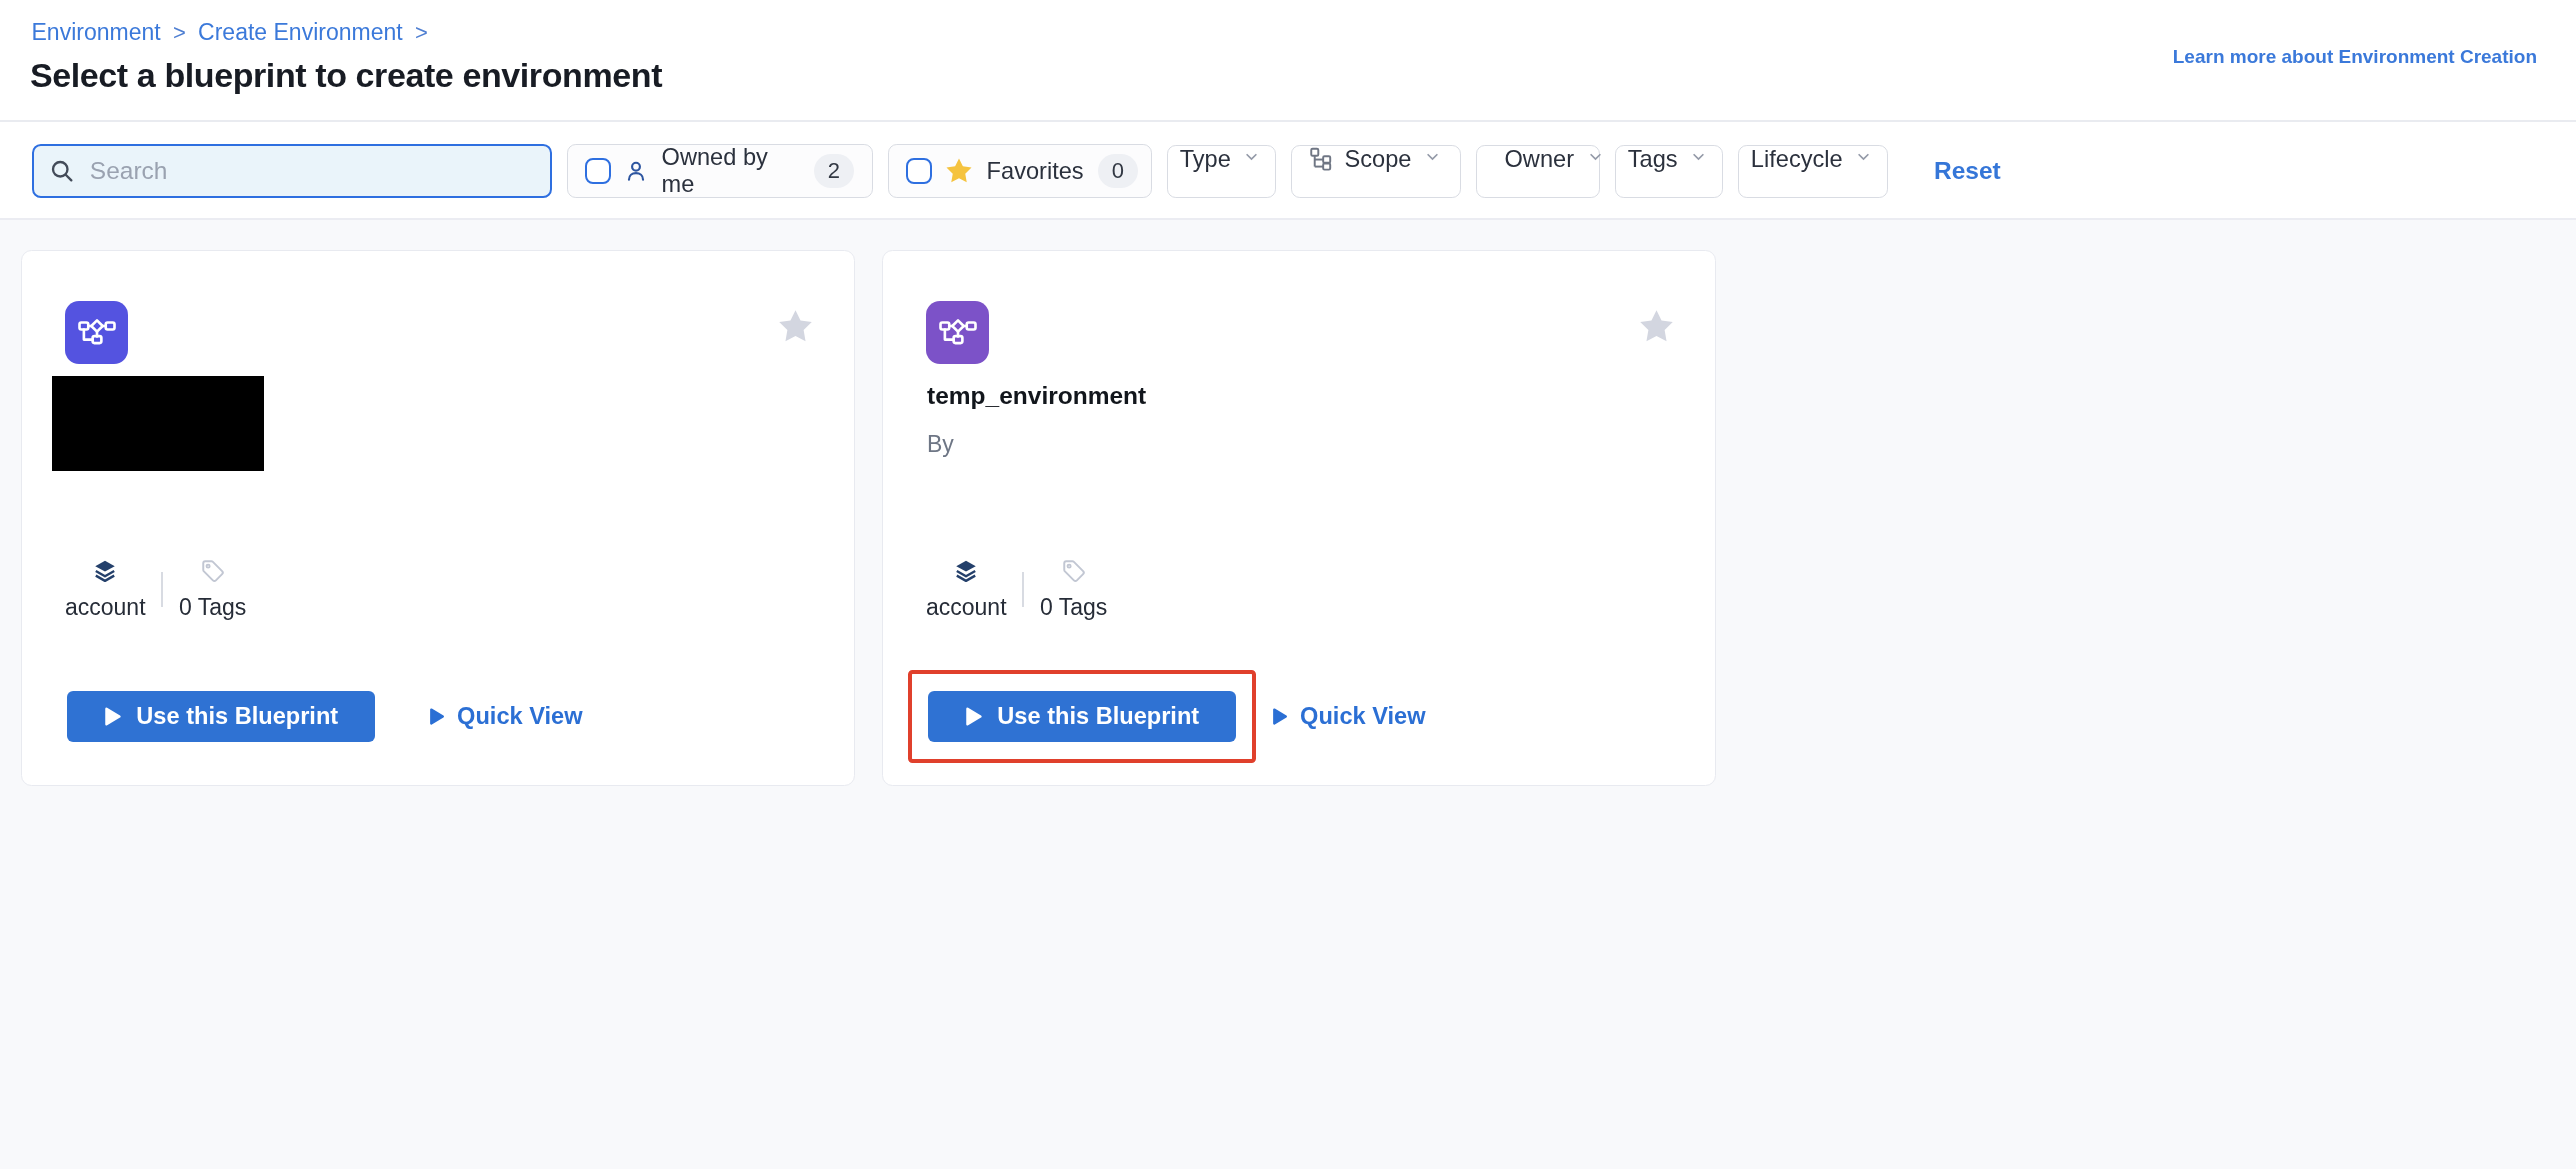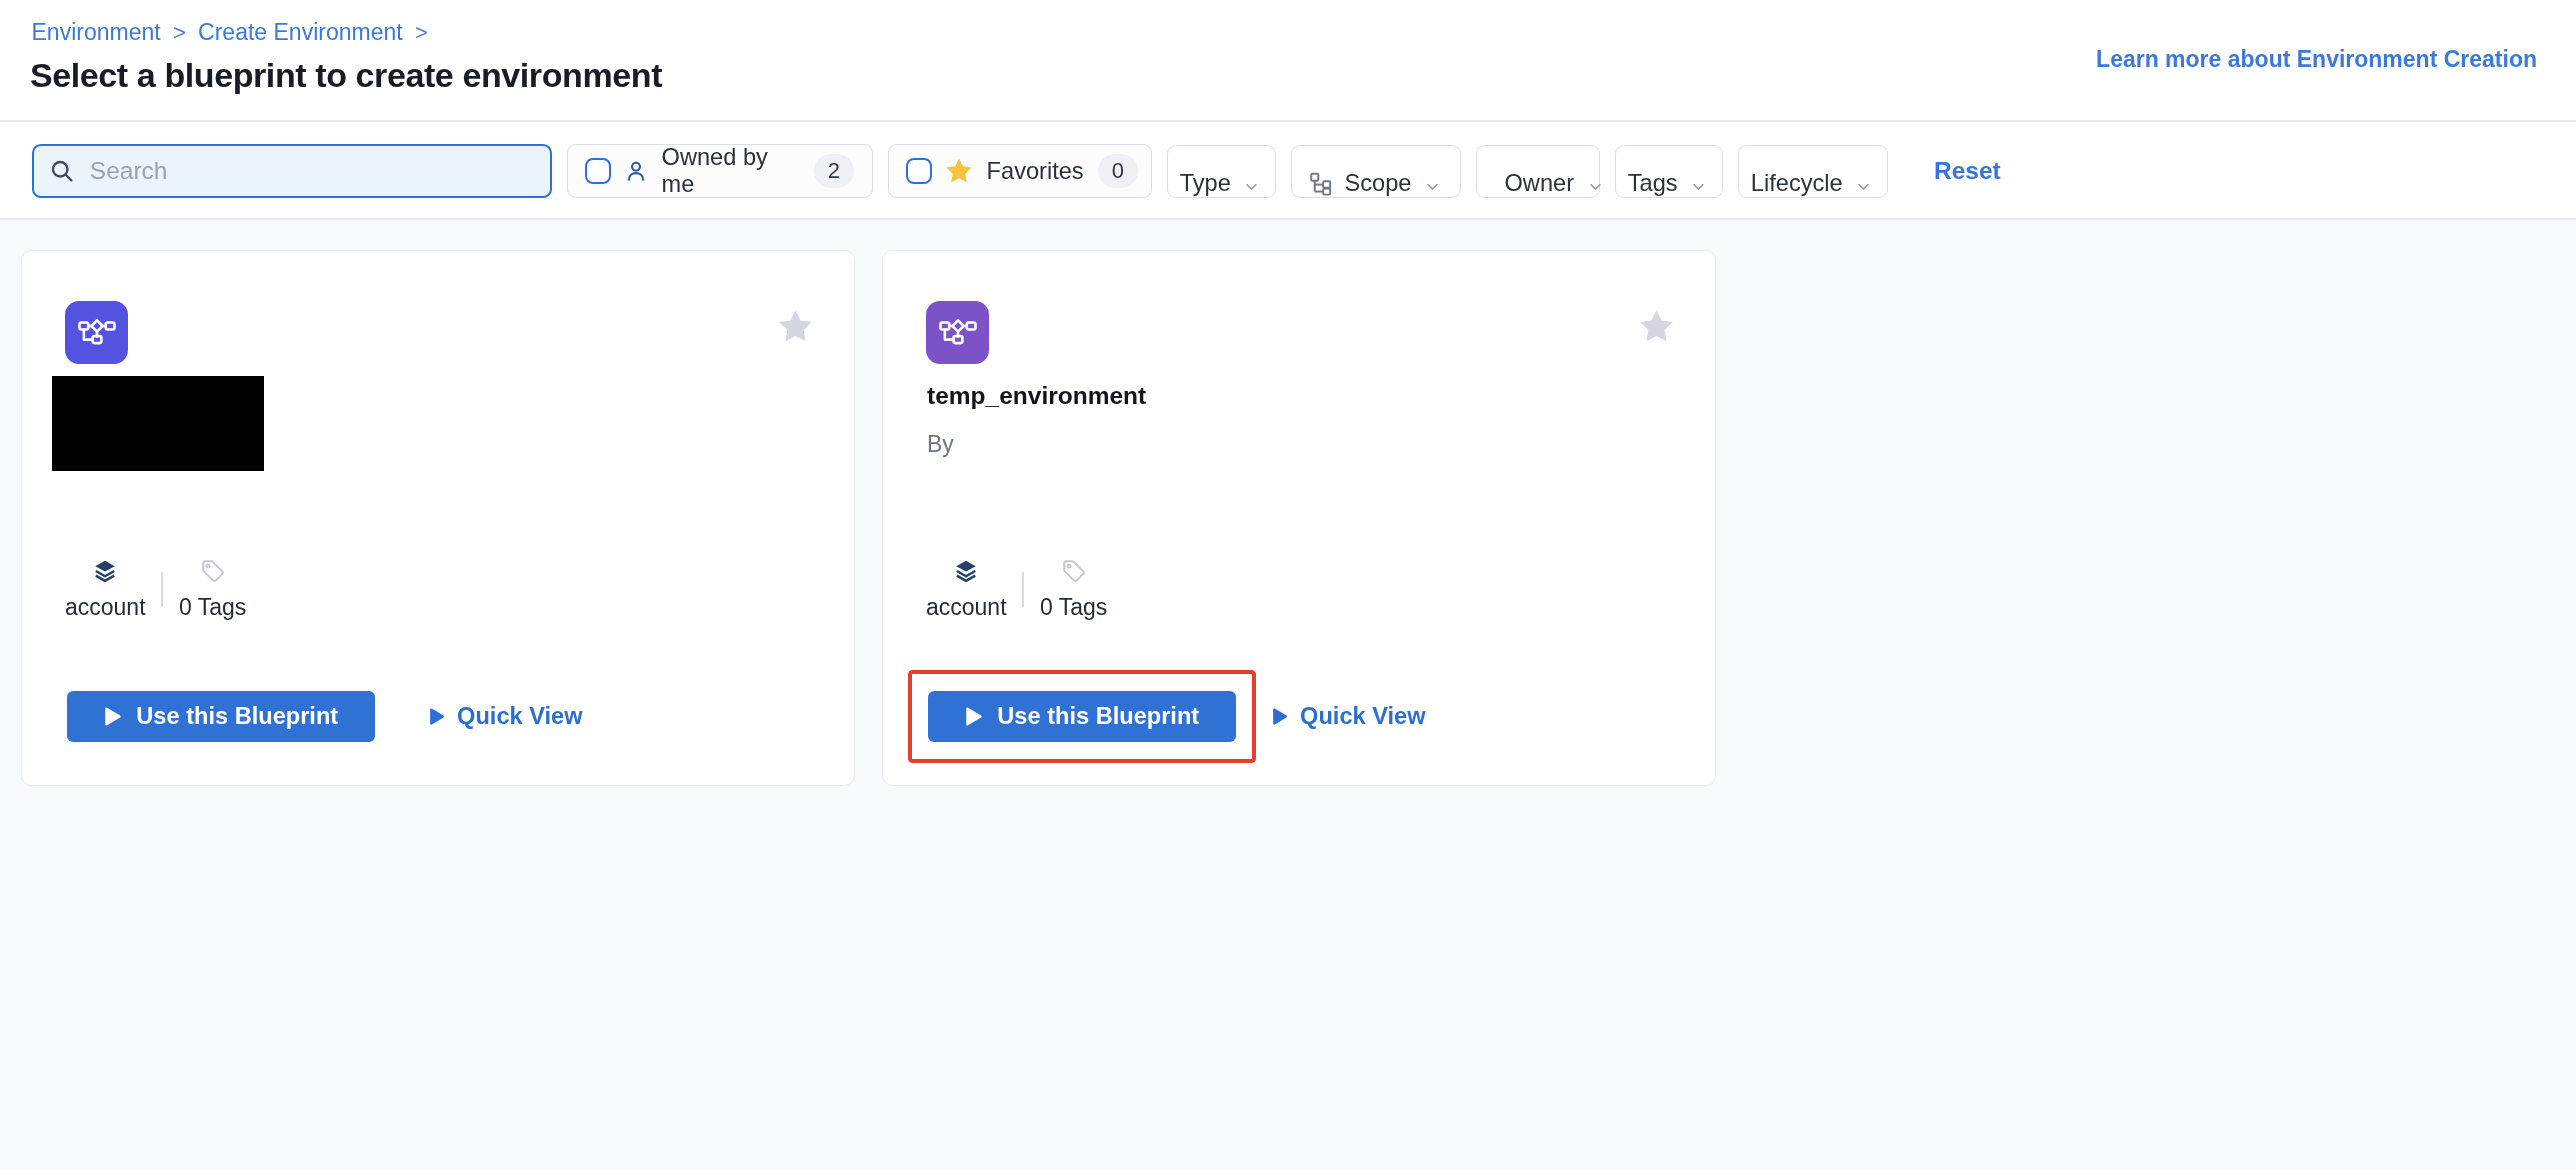--- a/index.html
+++ b/index.html
@@ -11,40 +11,40 @@
   }
   .page{position:relative;width:2576px;height:1170px;background:#ffffff;}
   .content-bg{position:absolute;top:220px;left:0;right:0;bottom:0;background:var(--page-bg,#f8f9fb);}
 
   
   .breadcrumb{position:absolute;top:19px;left:31.5px;display:flex;align-items:center;gap:12.3px;
     font-size:23px;color:var(--accent-blue,#3b79da);}
   .breadcrumb .crumb{color:var(--accent-blue,#3b79da);cursor:pointer;}
   .breadcrumb .sep{color:#4f7fd2;font-size:22px;}
   .page-title{position:absolute;top:56px;left:30px;font-size:34px;font-weight:700;color:#181c24;letter-spacing:-0.4px;}
-  .learn-more{position:absolute;top:46px;right:39px;font-size:23px;font-weight:700;color:var(--accent-blue,#3b79da);cursor:pointer;}
+  .learn-more{position:absolute;top:46px;right:39px;font-size:19px;font-weight:700;color:var(--accent-blue,#3b79da);cursor:pointer;}
   .divider1{position:absolute;top:120px;left:0;width:100%;height:1.8px;background:#e9ebf0;}
   .divider2{position:absolute;top:218px;left:0;width:100%;height:1.8px;background:#ebecf2;}
 
   
   .filterbar{position:absolute;top:144px;left:31.5px;height:54px;display:flex;align-items:center;gap:15px;}
   .searchbox{width:520px;height:54px;box-sizing:border-box;border:2.6px solid var(--search-border-blue,#2e6fe0);
     border-radius:8.8px;background:var(--search-bg,#eaf4fa);display:flex;align-items:center;gap:12.3px;padding:0 14px;}
   .searchbox input{flex:1;border:none;outline:none;background:transparent;font-size:24.5px;color:#3c4350;
     font-family:"Liberation Sans","DejaVu Sans",sans-serif;}
   .searchbox input::placeholder{color:#9aa2b0;}
   .chip{height:54px;box-sizing:border-box;background:#fcfcfd;border:1.8px solid #d9dce3;border-radius:8.8px;
     display:flex;align-items:center;gap:12.3px;padding:0 17.5px;font-size:23.6px;color:#2b313d;cursor:pointer;}
   .chip.owned{width:306px;}
   .chip.favorites{width:264px;}
   .checkbox{width:26px;height:26px;box-sizing:border-box;border:2.6px solid var(--search-border-blue,#2e6fe0);
     border-radius:7.9px;background:#fff;flex:0 0 auto;}
   .count-badge{background:#eef0f4;border-radius:875px;padding:4.4px 14px;font-size:22px;color:#323843;margin-left:1.8px;}
   .dropdown{height:53px;box-sizing:border-box;background:#ffffff;border:1.8px solid #d9dce3;border-radius:8.8px;
-    display:flex;align-items:flex-end;justify-content:center;gap:10.5px;font-size:23.6px;color:#2b313d;cursor:pointer;}
+    display:flex;align-items:flex-start;justify-content:center;gap:10.5px;font-size:23.6px;color:#2b313d;cursor:pointer;}
   .dd-type{width:109px;} .dd-scope{width:170px;} .dd-owner{width:124px;padding-left:35px;} .dd-tags{width:108px;} .dd-lifecycle{width:150px;}
   .reset-link{margin-left:31.5px;font-size:24.5px;font-weight:700;color:#3576d8;cursor:pointer;}
 
   
   .cards{position:absolute;top:250px;left:21px;display:flex;gap:27px;}
   .card{position:relative;width:834px;height:536px;box-sizing:border-box;background:#ffffff;
     border:1.8px solid #e8eaf0;border-radius:10.5px;}
   .bp-icon{position:absolute;top:50px;left:43px;width:63px;height:63px;border-radius:14px;
     display:flex;align-items:center;justify-content:center;}
   .card-1 .bp-icon{background:var(--card1-icon-bg,#5453e0);}

